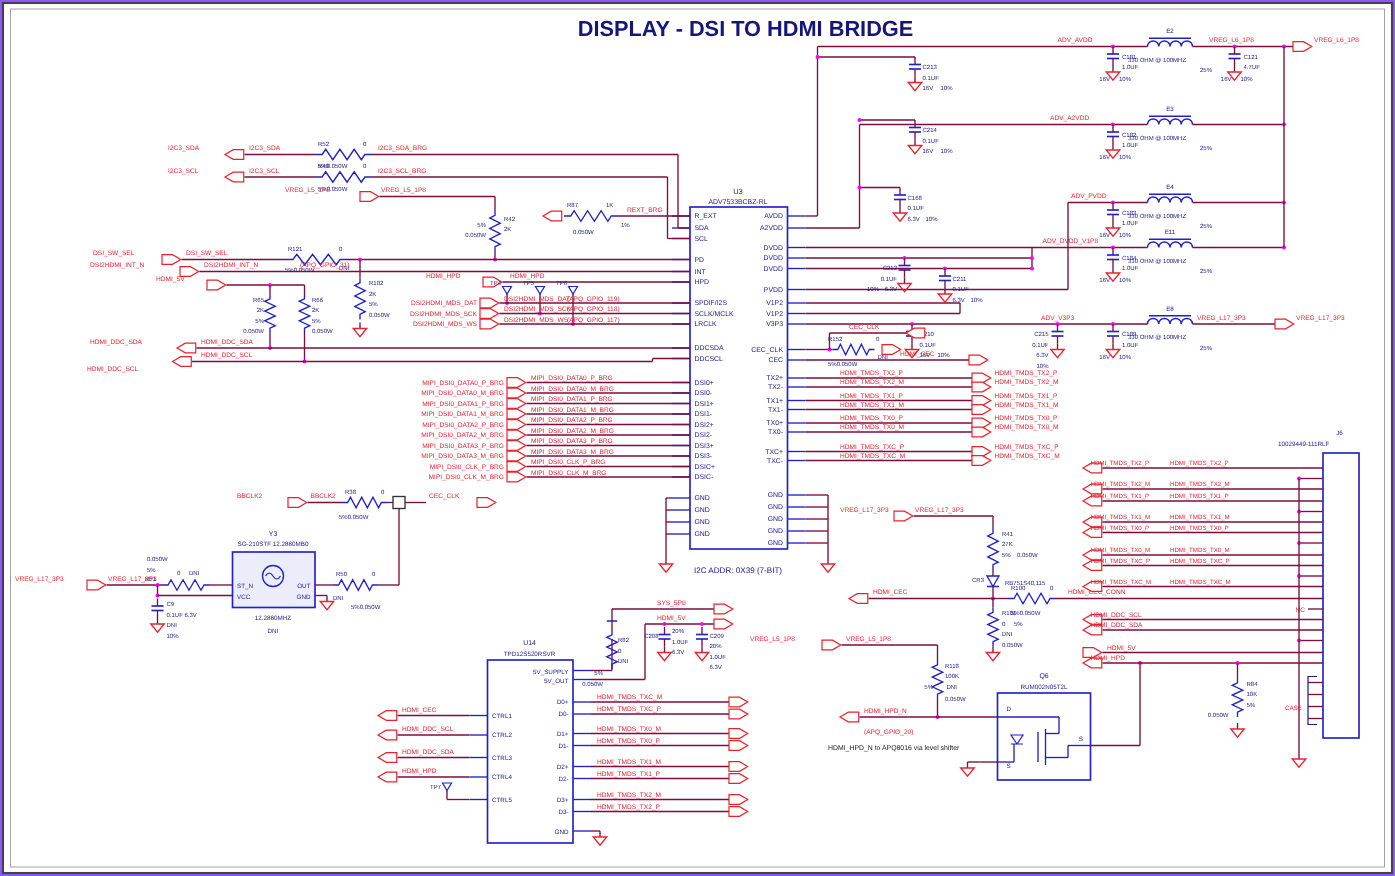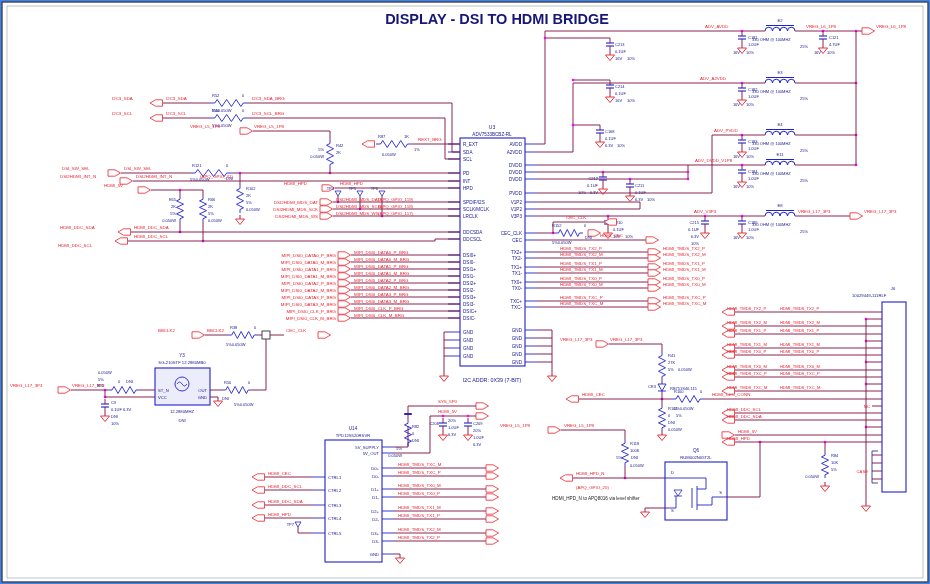--- a/index.html
+++ b/index.html
@@ -1,17 +1,17 @@
 <!DOCTYPE html>
 <html><head>
 <meta charset="utf-8">
 <style>
   html,body{margin:0;padding:0;background:#fff;}
   body{font-family:"Liberation Sans",sans-serif;}
-  #stage{position:relative;width:930px;height:584px;background:#3b82f6;overflow:hidden;}
+  #stage{position:relative;width:930px;height:584px;background:#8b5cf6;overflow:hidden;}
   svg text{font-family:"Liberation Sans",sans-serif;}
 </style>
 </head>
 <body>
 
 <div id="stage">
   <svg id="sch" width="930" height="584" viewBox="0 0 930 584">
       <rect x="2" y="2" width="926" height="580" fill="#fff" stroke="#444" stroke-width="1.4"></rect>
       <rect x="7" y="6" width="916" height="572" fill="none" stroke="#999" stroke-width="0.6"></rect>
       <text x="497" y="24" font-size="14.5" fill="#161678" text-anchor="middle" font-weight="bold">DISPLAY  - DSI TO HDMI BRIDGE</text>

